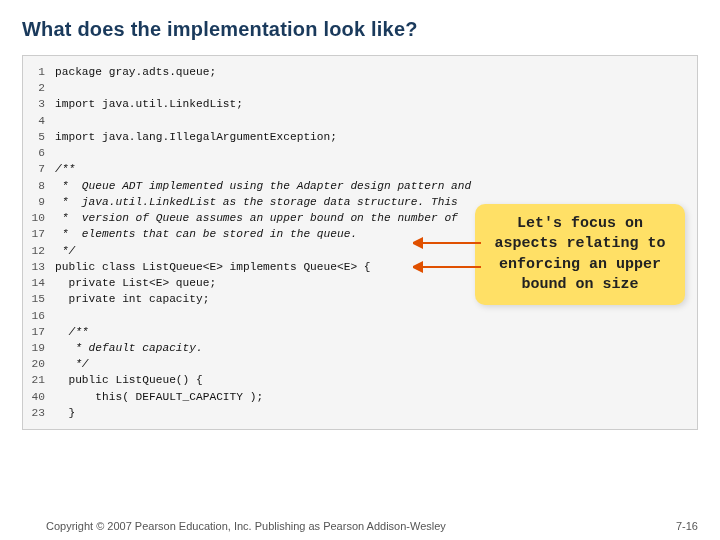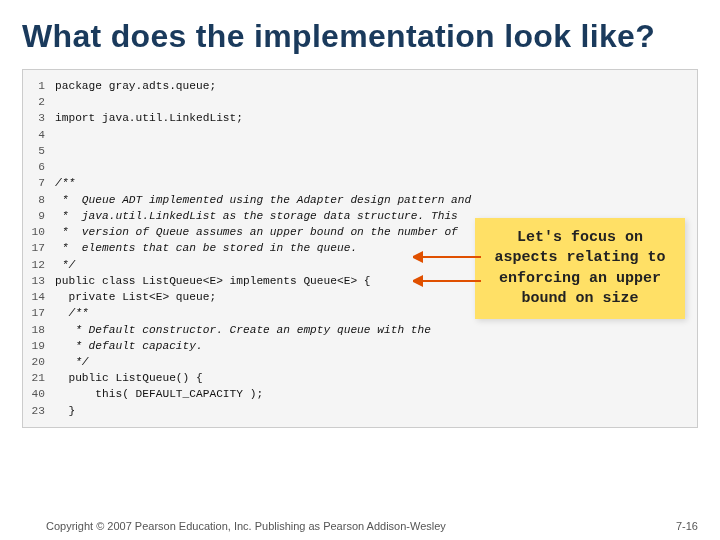--- a/index.html
+++ b/index.html
@@ -11,21 +11,21 @@
       overflow: hidden;
     }
     .slide {
       width: 720px;
       height: 540px;
       background: #fff;
       position: relative;
       padding: 18px 22px 12px 22px;
     }
     .title {
-      font-size: 32px;
+      font-size: 20px;
       font-weight: bold;
       color: #1a3a5c;
       margin-bottom: 14px;
       letter-spacing: 0.01em;
     }
     .code-area {
       background: #f5f5f5;
       border: 1px solid #ccc;
       padding: 8px 10px 8px 6px;
       font-family: 'Courier New', Courier, monospace;
@@ -54,21 +54,21 @@
       text-align: center;
     }
     .line-code.italic {
       font-style: italic;
     }
     .callout {
       position: absolute;
       right: 12px;
       top: 148px;
       background: #ffe066;
-      border-radius: 0;
+      border-radius: 10px;
       padding: 10px 14px;
       font-size: 15px;
       font-weight: bold;
       color: #222;
       max-width: 210px;
       text-align: center;
       line-height: 1.35;
       box-shadow: 2px 2px 6px rgba(0,0,0,0.13);
       margin-left: 20px;
     }
@@ -103,20 +103,21 @@
         </div>
         <div class="code-line">
           <span class="line-num">3</span>
           <span class="line-code">import java.util.LinkedList;</span>
         </div>
         <div class="code-line">
           <span class="line-num">4</span>
         </div>
         <div class="code-line">
           <span class="line-num">5</span>
+          <span class="line-code">import java.lang.IllegalArgumentException;</span>
         </div>
         <div class="code-line">
           <span class="line-num">6</span>
           <span class="line-code"></span>
         </div>
         <div class="code-line">
           <span class="line-num">7</span>
           <span class="line-code italic">/**</span>
         </div>
         <div class="code-line">
@@ -141,26 +142,30 @@
         </div>
         <div class="code-line">
           <span class="line-num">13</span>
           <span class="line-code">public class ListQueue&lt;E&gt; implements Queue&lt;E&gt; {</span>
         </div>
         <div class="code-line">
           <span class="line-num">14</span>
           <span class="line-code">  private List&lt;E&gt; queue;</span>
         </div>
         <div class="code-line">
+          <span class="line-num">15</span>
+          <span class="line-code">  private int capacity;</span>
+        </div>
+        <div class="code-line">
+          <span class="line-num">16</span>
+          <span class="line-code"></span>
+        </div>
+        <div class="code-line">
           <span class="line-num">17</span>
           <span class="line-code italic">  /**</span>
-        </div>
-        <div class="code-line">
-          <span class="line-num">18</span>
-          <span class="line-code italic">   * Default constructor. Create an empty queue with the</span>
         </div>
         <div class="code-line">
           <span class="line-num">19</span>
           <span class="line-code italic">   * default capacity.</span>
         </div>
         <div class="code-line">
           <span class="line-num">20</span>
           <span class="line-code italic">   */</span>
         </div>
         <div class="code-line">

